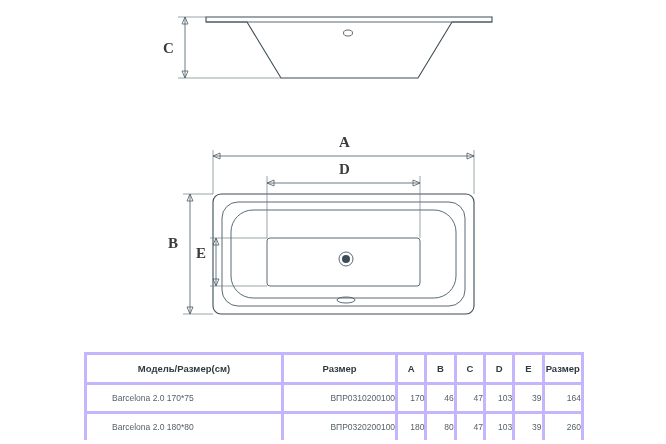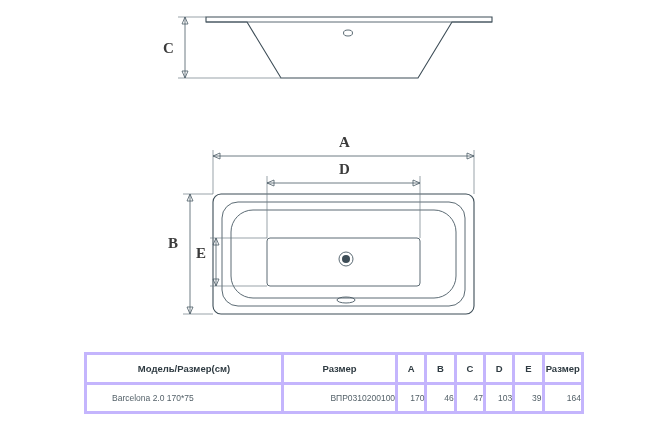--- a/index.html
+++ b/index.html
@@ -195,16 +195,26 @@
       <tr>
         <td class="model-cell">Barcelona 2.0 170*75</td>
         <td class="art-cell">ВПР0310200100</td>
         <td>170</td>
         <td>46</td>
         <td>47</td>
         <td>103</td>
         <td>39</td>
         <td>164</td>
       </tr>
+      <tr class="cut-row">
+        <td class="model-cell">Barcelona 2.0 180*80</td>
+        <td class="art-cell">ВПР0320200100</td>
+        <td>180</td>
+        <td>80</td>
+        <td>47</td>
+        <td>103</td>
+        <td>39</td>
+        <td>260</td>
+      </tr>
     </tbody>
   </table>
 
 </div>
 
 </body></html>

